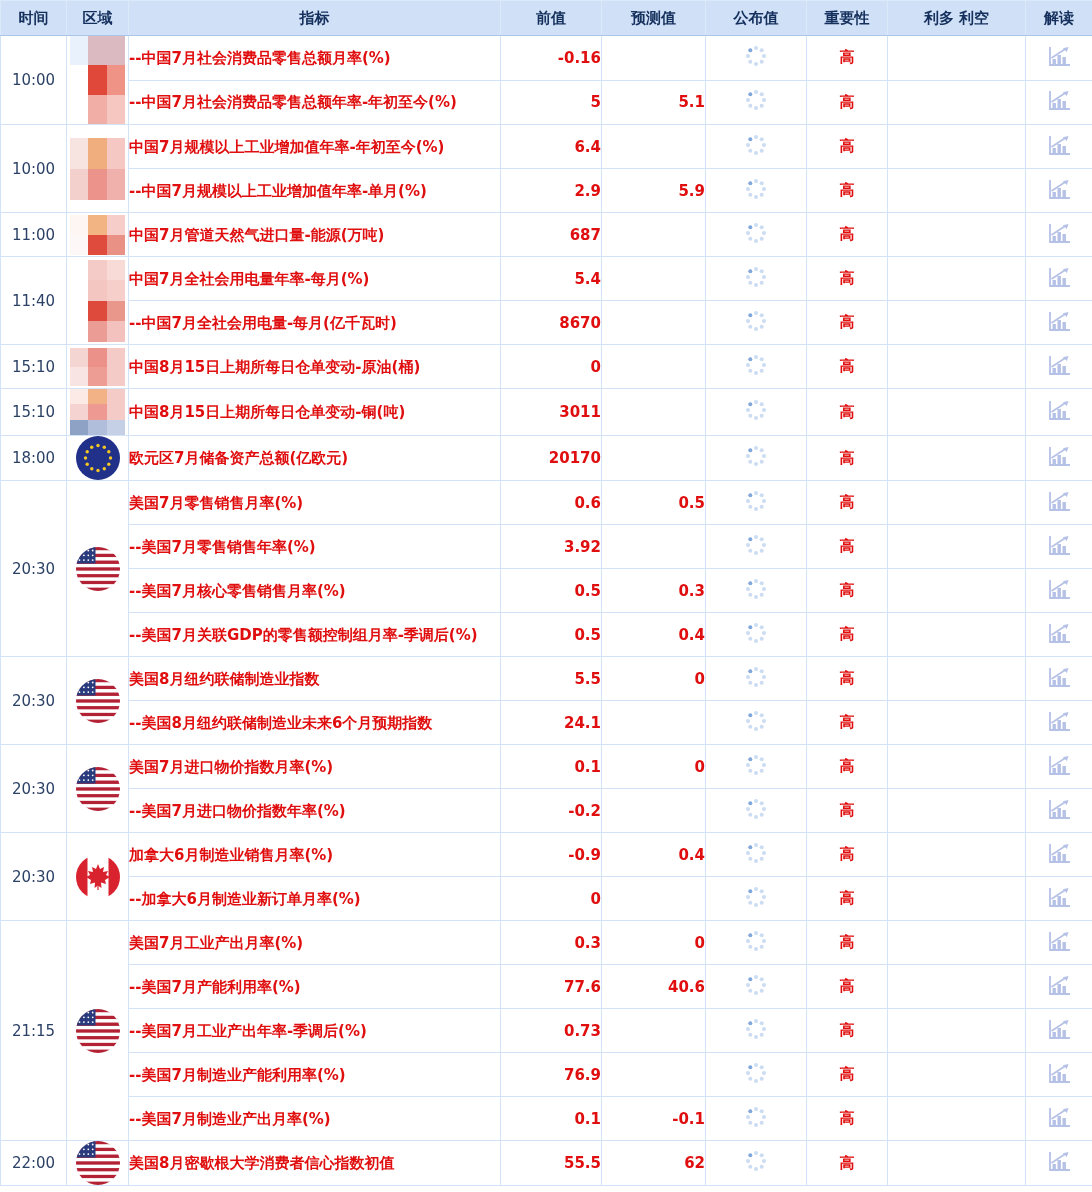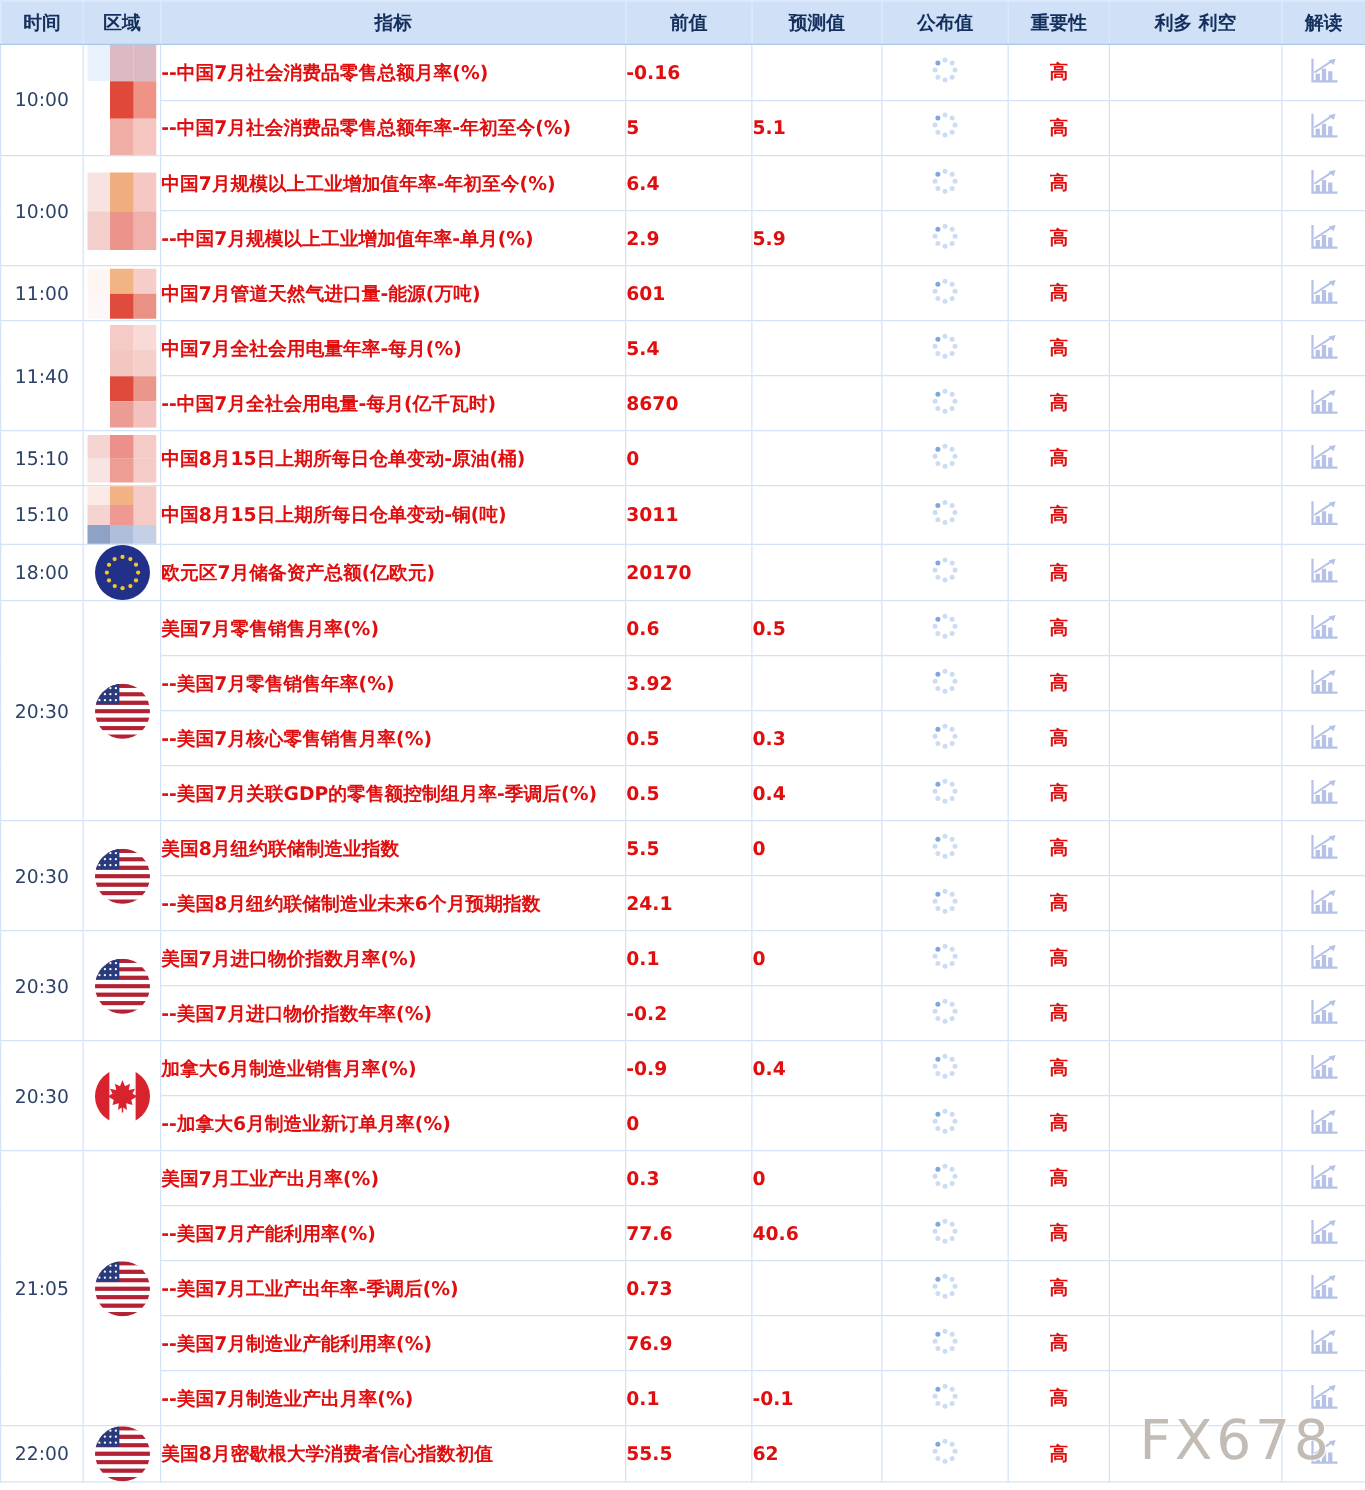--- a/index.html
+++ b/index.html
@@ -14,21 +14,21 @@
     padding:0;text-align:center;
   }
   table.cal td{
     border:1px solid #d3e3f7;height:43px;font-size:15px;padding:0;background:#fff;
     vertical-align:middle;
   }
   tr.group-start td{border-top:1px solid #a9c6e6;}
   td.td-time{color:#2c4166;text-align:center;}
   td.td-region{text-align:center;}
   td.td-indicator{color:#e00e0e;font-weight:700;text-align:left;padding:5px 8px 5px 30px;line-height:22px;}
-  td.td-val{color:#e00e0e;font-weight:700;text-align:left;}
+  td.td-val{color:#e00e0e;font-weight:700;text-align:right;}
   td.td-imp{color:#e00e0e;font-weight:700;text-align:center;}
   td.td-icon{text-align:center;}
   .mosaic{display:grid;margin:0 auto;width:56px;}
   .mosaic div{width:100%;height:100%;}
   .flagwrap{display:flex;justify-content:center;align-items:center;}
   .watermark{
     position:absolute;right:26px;bottom:14px;font-size:44px;font-weight:400;
     letter-spacing:3px;color:rgba(158,147,136,0.62);
     text-shadow:1px 1px 0 rgba(255,255,255,.85), -1px -1px 0 rgba(255,255,255,.55);
     z-index:5;pointer-events:none;
@@ -201,21 +201,21 @@
                 <div style="background:#fdf6f3"></div>
                 <div style="background:#f2b483"></div>
                 <div style="background:#f6cdc9"></div>
                 <div style="background:#fdf8f7"></div>
                 <div style="background:#df4c3d"></div>
                 <div style="background:#ea9185"></div>
               </div>
             </div>
           </td>
           <td class="td-indicator"><span>中国7月管道天然气进口量-能源(万吨)</span></td>
-          <td class="td-val"><span>601</span></td>
+          <td class="td-val"><span>687</span></td>
           <td class="td-val"><span></span></td>
           <td class="td-icon"><svg width="22" height="22" viewBox="0 0 22 22">
               <circle cx="11.0" cy="19.0" r="2" fill="#ccdcf2"></circle>
               <circle cx="5.3" cy="16.7" r="2" fill="#ccdcf2"></circle>
               <circle cx="3.0" cy="11.0" r="2" fill="#ccdcf2"></circle>
               <circle cx="5.3" cy="5.3" r="2" fill="#7fa7dd"></circle>
               <circle cx="11.0" cy="3.0" r="2" fill="#ccdcf2"></circle>
               <circle cx="16.7" cy="5.3" r="2" fill="#ccdcf2"></circle>
               <circle cx="19.0" cy="11.0" r="2" fill="#ccdcf2"></circle>
               <circle cx="16.7" cy="16.7" r="2" fill="#ccdcf2"></circle>
@@ -807,21 +807,21 @@
           <td class="td-icon"><svg width="26" height="24" viewBox="0 0 26 24">
               <path d="M4 3 V21 H24" fill="none" stroke="#b5c1e6" stroke-width="1.8"></path>
               <rect x="6.5" y="15" width="3.4" height="6" fill="#b5c1e6"></rect>
               <rect x="11.5" y="11" width="3.4" height="10" fill="#b5c1e6"></rect>
               <rect x="16.5" y="13" width="3.4" height="8" fill="#b5c1e6"></rect>
               <path d="M5.5 14 L20 4.5" fill="none" stroke="#b5c1e6" stroke-width="1.6"></path>
               <polygon points="22.5,3 16.8,4.2 20.8,8" fill="#b5c1e6"></polygon>
             </svg></td>
         </tr>
         <tr class="group-start">
-          <td class="td-time" rowspan="5"><span>21:05</span></td>
+          <td class="td-time" rowspan="5"><span>21:15</span></td>
           <td class="td-region" rowspan="5">
             <div class="flagwrap">
               <svg width="44" height="44" viewBox="0 0 44 44">
                 <defs>
                   <clipPath id="cp6">
                     <circle cx="22" cy="22" r="22"></circle>
                   </clipPath>
                 </defs>
                 <g clip-path="url(#cp6)">
                   <rect x="0" y="0.00" width="44" height="3.63" fill="#b22234"></rect>
@@ -1038,14 +1038,13 @@
               <path d="M4 3 V21 H24" fill="none" stroke="#b5c1e6" stroke-width="1.8"></path>
               <rect x="6.5" y="15" width="3.4" height="6" fill="#b5c1e6"></rect>
               <rect x="11.5" y="11" width="3.4" height="10" fill="#b5c1e6"></rect>
               <rect x="16.5" y="13" width="3.4" height="8" fill="#b5c1e6"></rect>
               <path d="M5.5 14 L20 4.5" fill="none" stroke="#b5c1e6" stroke-width="1.6"></path>
               <polygon points="22.5,3 16.8,4.2 20.8,8" fill="#b5c1e6"></polygon>
             </svg></td>
         </tr>
       </tbody>
   </table>
-  <div class="watermark">FX678</div>
 </div>
 
 </body></html>

